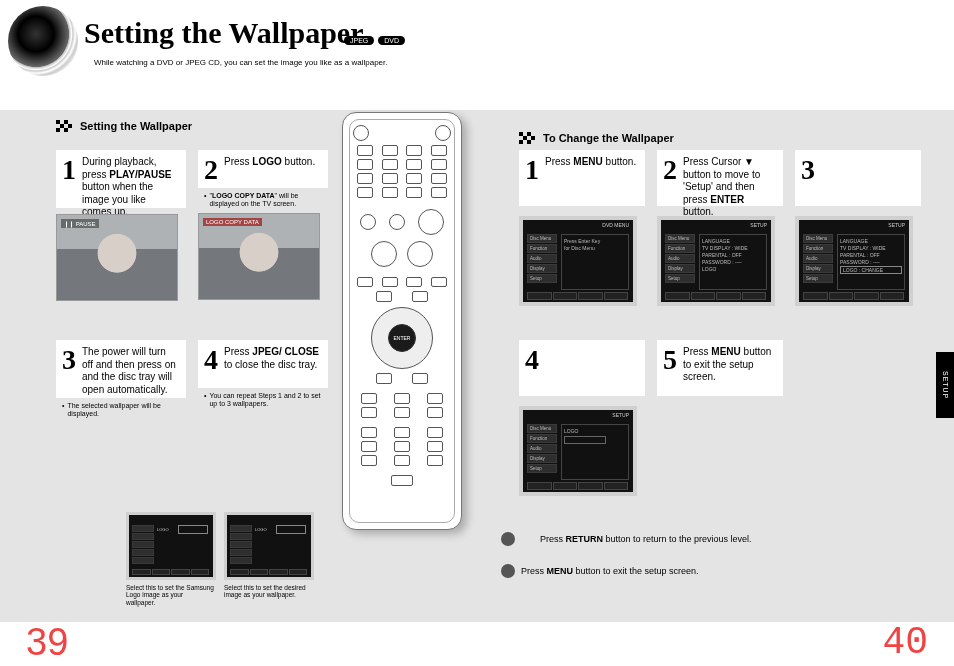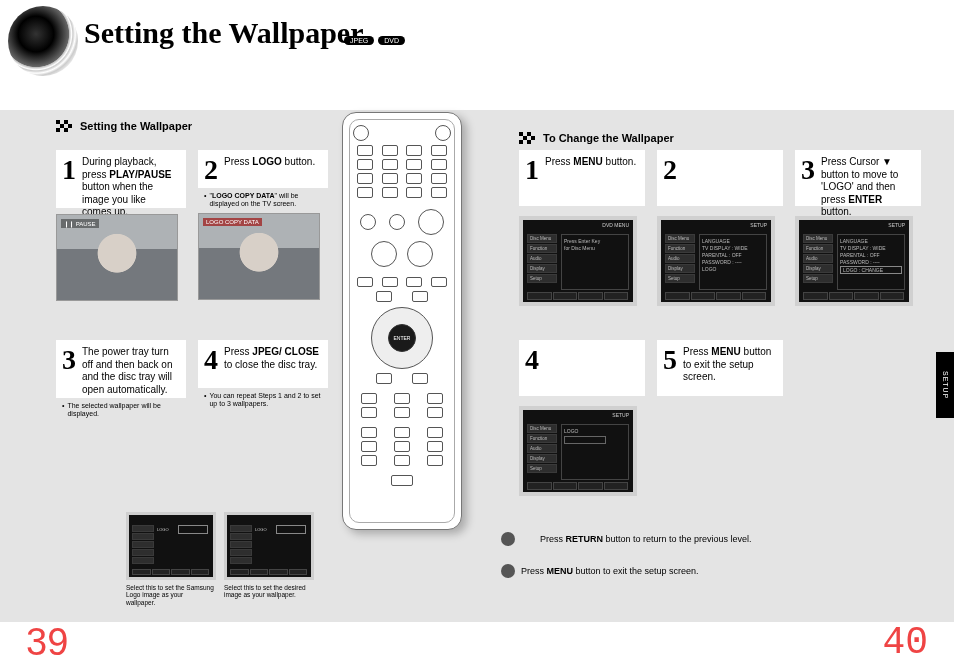--- a/index.html
+++ b/index.html
@@ -139,20 +139,21 @@
 <div class="gray-band"></div>
 <div class="white-band-bot"></div>
 
 <div class="page page-left">
   <div class="corner-art"></div>
   <div class="title">Setting the Wallpaper</div>
   <div class="badges">
     <span class="badge">JPEG</span>
     <span class="badge">DVD</span>
   </div>
+  <div class="subtitle">While watching a DVD or JPEG CD, you can set the image you like as a wallpaper.</div>
 
   <div class="section-head" style="left:56px; top:120px;">
     <svg width="18" height="12">
         <rect x="0" y="0" width="4" height="4" fill="#000"></rect>
         <rect x="8" y="0" width="4" height="4" fill="#000"></rect>
         <rect x="4" y="4" width="4" height="4" fill="#000"></rect>
         <rect x="12" y="4" width="4" height="4" fill="#000"></rect>
         <rect x="0" y="8" width="4" height="4" fill="#000"></rect>
         <rect x="8" y="8" width="4" height="4" fill="#000"></rect>
       </svg>
@@ -178,21 +179,21 @@
         <span><span>"</span><b>LOGO COPY DATA</b><span>" will be displayed on the TV screen.</span></span>
       </div>
     <div class="photo" style="margin-top:4px;">
       <div class="tag" style="background:rgba(160,40,40,0.8);">LOGO COPY DATA</div>
     </div>
   </div>
 
   <div class="col" style="left:56px; top:340px; width:130px;">
     <div class="step-box" style="height:58px;">
       <div class="step-num">3</div>
-      <div class="step-text">The power tray turn off and then back on and the disc tray will open automatically.</div>
+      <div class="step-text">The power will turn off and then press on and the disc tray will open automatically.</div>
     </div>
     <div class="note">
         <span class="bullet">•</span>
         <span>The selected wallpaper will be displayed.</span>
       </div>
   </div>
   <div class="col" style="left:198px; top:340px; width:130px;">
     <div class="step-box" style="height:48px;">
       <div class="step-num">4</div>
       <div class="step-text"><span>Press </span><b>JPEG/ CLOSE</b><span> to close the disc tray.</span></div>
@@ -372,20 +373,21 @@
           <div></div>
           <div></div>
           <div></div>
           <div></div>
         </div>
     </div>
   </div>
   <div class="col" style="left:180px; top:150px; width:126px;">
     <div class="step-box" style="height:56px;">
       <div class="step-num">2</div>
+      <div class="step-text"><span>Press Cursor ▼ button to move to 'Setup' and then press </span><b>ENTER</b><span> button.</span></div>
     </div>
     <div class="screen" style="margin-top:10px;">
       <div class="topbar">SETUP</div>
       <div class="side" id="scr-side-2">
           <div>Disc Menu</div>
           <div>Function</div>
           <div>Audio</div>
           <div>Display</div>
           <div>Setup</div>
         </div>
@@ -400,21 +402,20 @@
           <div></div>
           <div></div>
           <div></div>
           <div></div>
         </div>
     </div>
   </div>
   <div class="col" style="left:318px; top:150px; width:126px;">
     <div class="step-box" style="height:56px;">
       <div class="step-num">3</div>
-      <div class="step-text"><span>Press Cursor ▼ button to move to 'LOGO' and then press </span><b>ENTER</b><span> button.</span></div>
     </div>
     <div class="screen" style="margin-top:10px;">
       <div class="topbar">SETUP</div>
       <div class="side" id="scr-side-3">
           <div>Disc Menu</div>
           <div>Function</div>
           <div>Audio</div>
           <div>Display</div>
           <div>Setup</div>
         </div>

